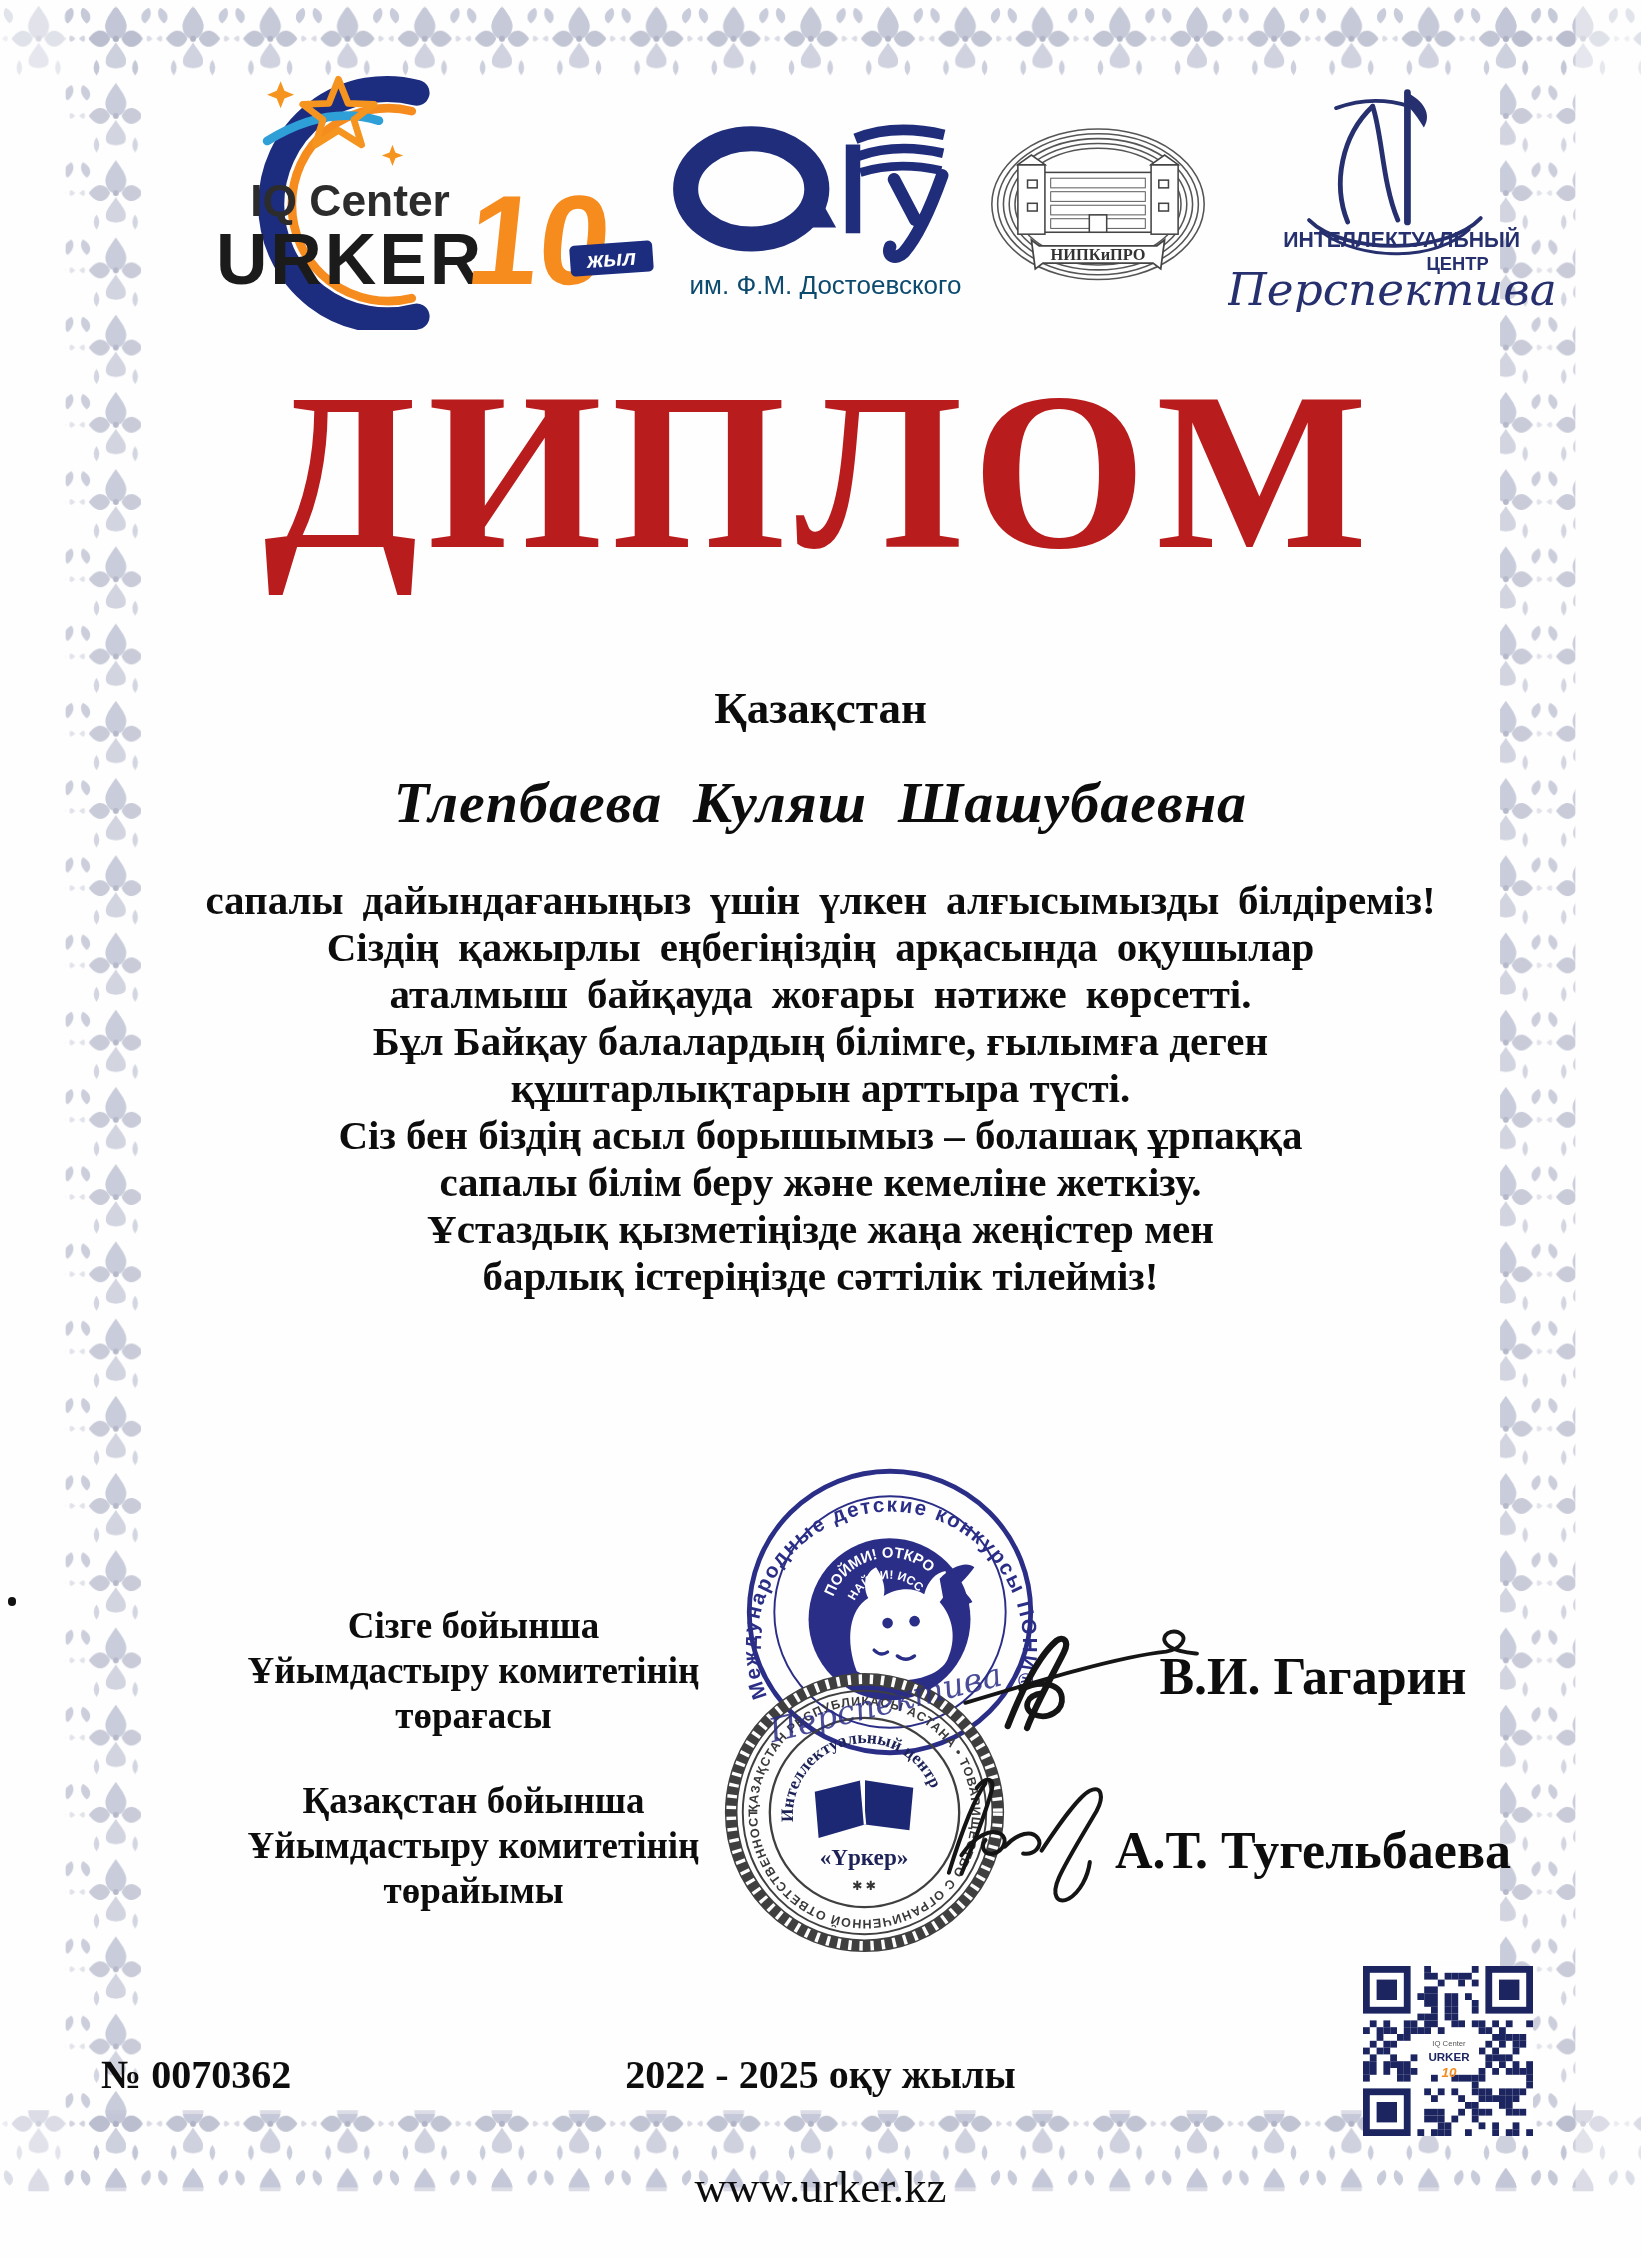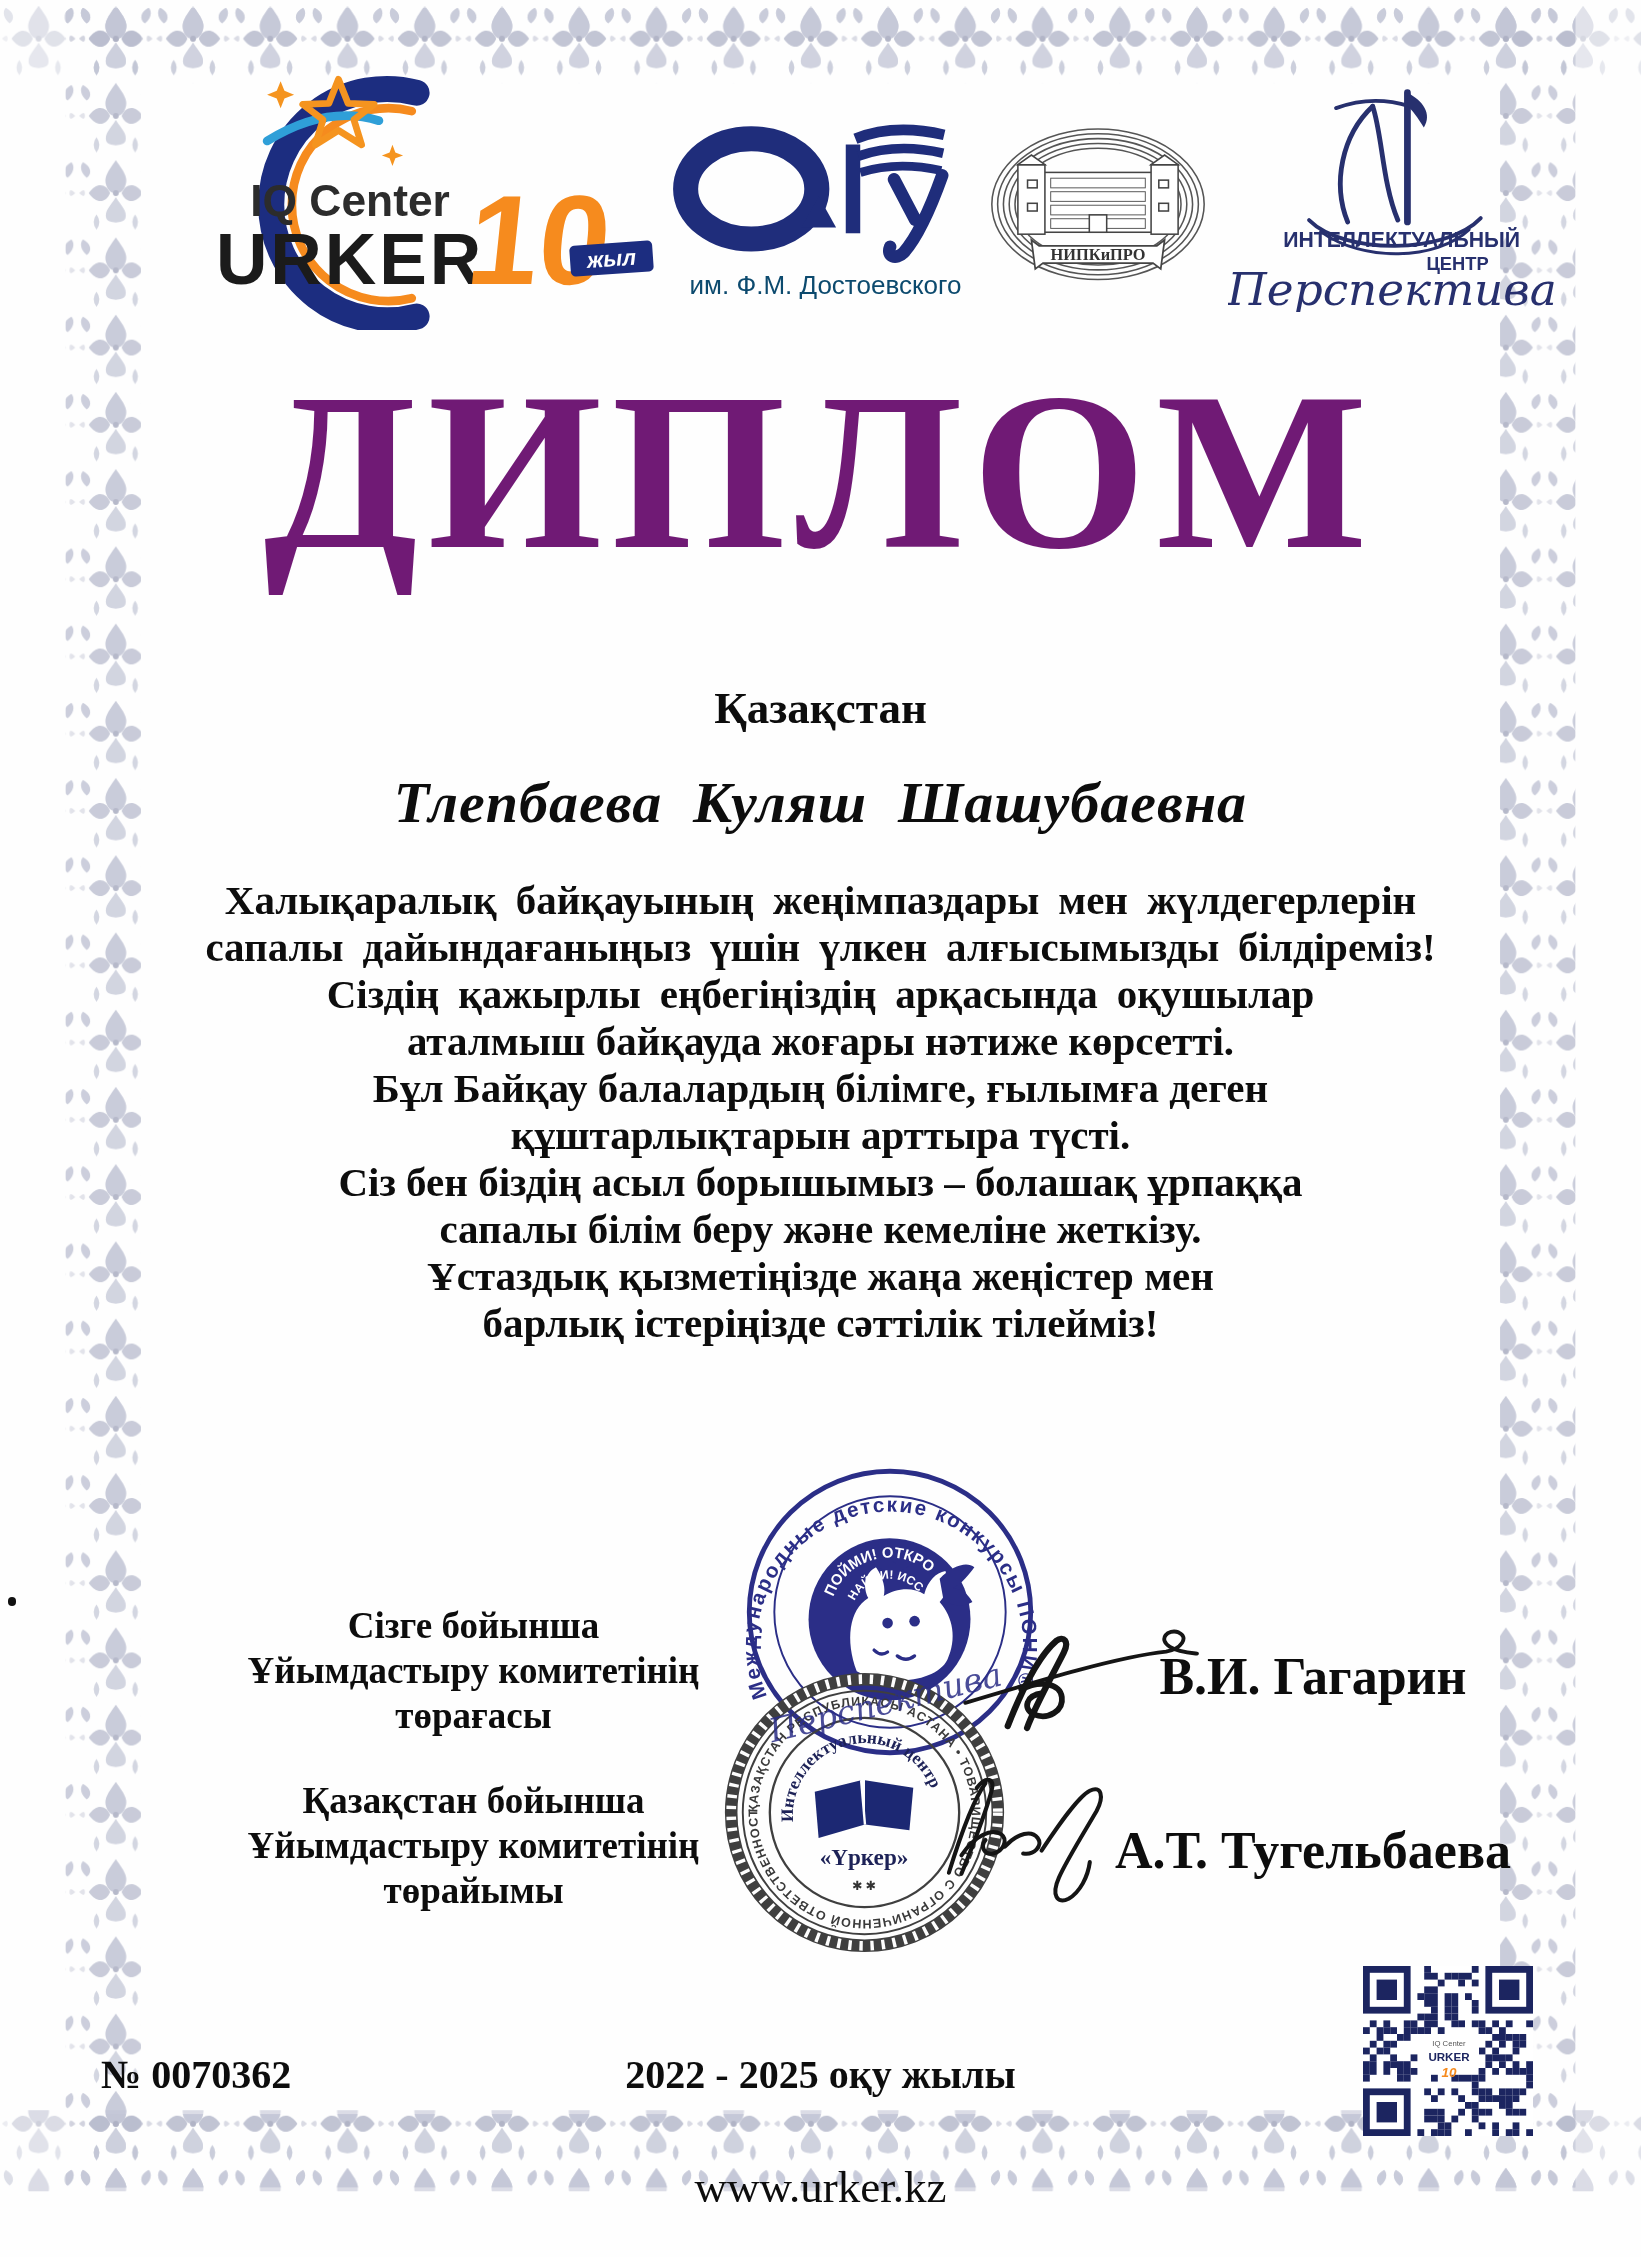--- a/index.html
+++ b/index.html
@@ -9,21 +9,21 @@
   svg{display:block;}
   
   .urker-logo{left:97px;top:60px;width:589px;height:270px;}
   .omgu{left:666px;top:104px;width:319px;height:203px;text-align:center;}
   .omgu-caption{position:absolute;left:0;top:166px;width:319px;text-align:center;
       font-family:"Liberation Sans","DejaVu Sans",sans-serif;font-size:26px;color:#0c4a6e;}
   .nipkipro{left:987px;top:122px;width:222px;height:179px;}
   .perspektiva{left:1228px;top:75px;width:328px;height:237px;}
   
   .title{left:0;top:359px;width:1641px;text-align:center;font-size:224px;font-weight:700;
-         color:#701a75;letter-spacing:9.7px;line-height:1;}
+         color:#b91c1c;letter-spacing:9.7px;line-height:1;}
   .salutation{left:0;top:682px;width:1641px;text-align:center;font-size:45px;font-weight:700;}
   .recipient{left:0;top:769px;width:1641px;text-align:center;font-size:58px;font-weight:700;
              font-style:italic;letter-spacing:1px;word-spacing:15.4px;}
   .body-text{left:135px;top:877px;width:1371px;text-align:center;font-weight:700;}
   .body-text .bline{font-size:41px;line-height:47px;}
   .body-text .bline:nth-child(-n+3){word-spacing:8.7px;}
   
   .sig-title{width:657px;left:145px;text-align:center;font-weight:700;font-size:37px;line-height:45px;}
   .sig-title.block1{top:1603px;}
   .sig-title.block2{top:1778px;}
@@ -160,21 +160,20 @@
       <text x="238" y="202" text-anchor="middle" font-family="Liberation Sans, DejaVu Sans, sans-serif" font-size="19" font-weight="700" fill="#27306e">ЦЕНТР</text>
       <text x="170" y="238" text-anchor="middle" font-family="DejaVu Serif, Liberation Serif, serif" font-size="47" font-style="italic" fill="#27306e">Перспектива</text>
     </svg>
   </div>
 
   <div class="abs title">ДИПЛОМ</div>
   <div class="abs salutation">Қазақстан</div>
   <div class="abs recipient">Тлепбаева Куляш Шашубаевна</div>
 
   <div class="abs body-text">
-    <div class="bline">Халықаралық байқауының жеңімпаздары мен жүлдегерлерін</div>
     <div class="bline">сапалы дайындағаныңыз үшін үлкен алғысымызды білдіреміз!</div>
     <div class="bline">Сіздің қажырлы еңбегіңіздің арқасында оқушылар</div>
     <div class="bline">аталмыш байқауда жоғары нәтиже көрсетті.</div>
     <div class="bline">Бұл Байқау балалардың білімге, ғылымға деген</div>
     <div class="bline">құштарлықтарын арттыра түсті.</div>
     <div class="bline">Сіз бен біздің асыл борышымыз – болашақ ұрпаққа</div>
     <div class="bline">сапалы білім беру және кемеліне жеткізу.</div>
     <div class="bline">Ұстаздық қызметіңізде жаңа жеңістер мен</div>
     <div class="bline">барлық істеріңізде сәттілік тілейміз!</div>
   </div>

